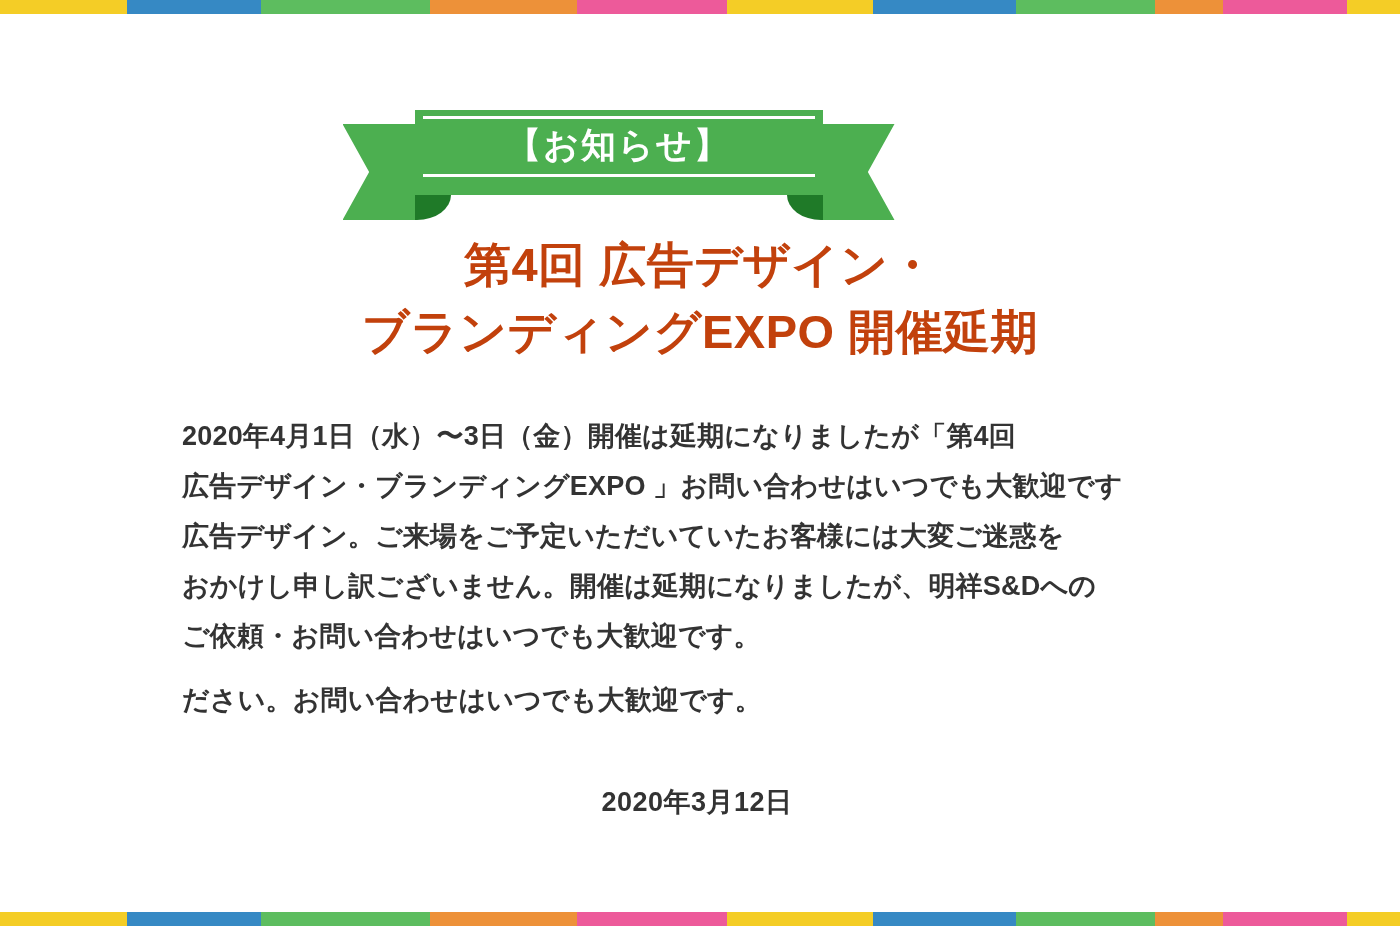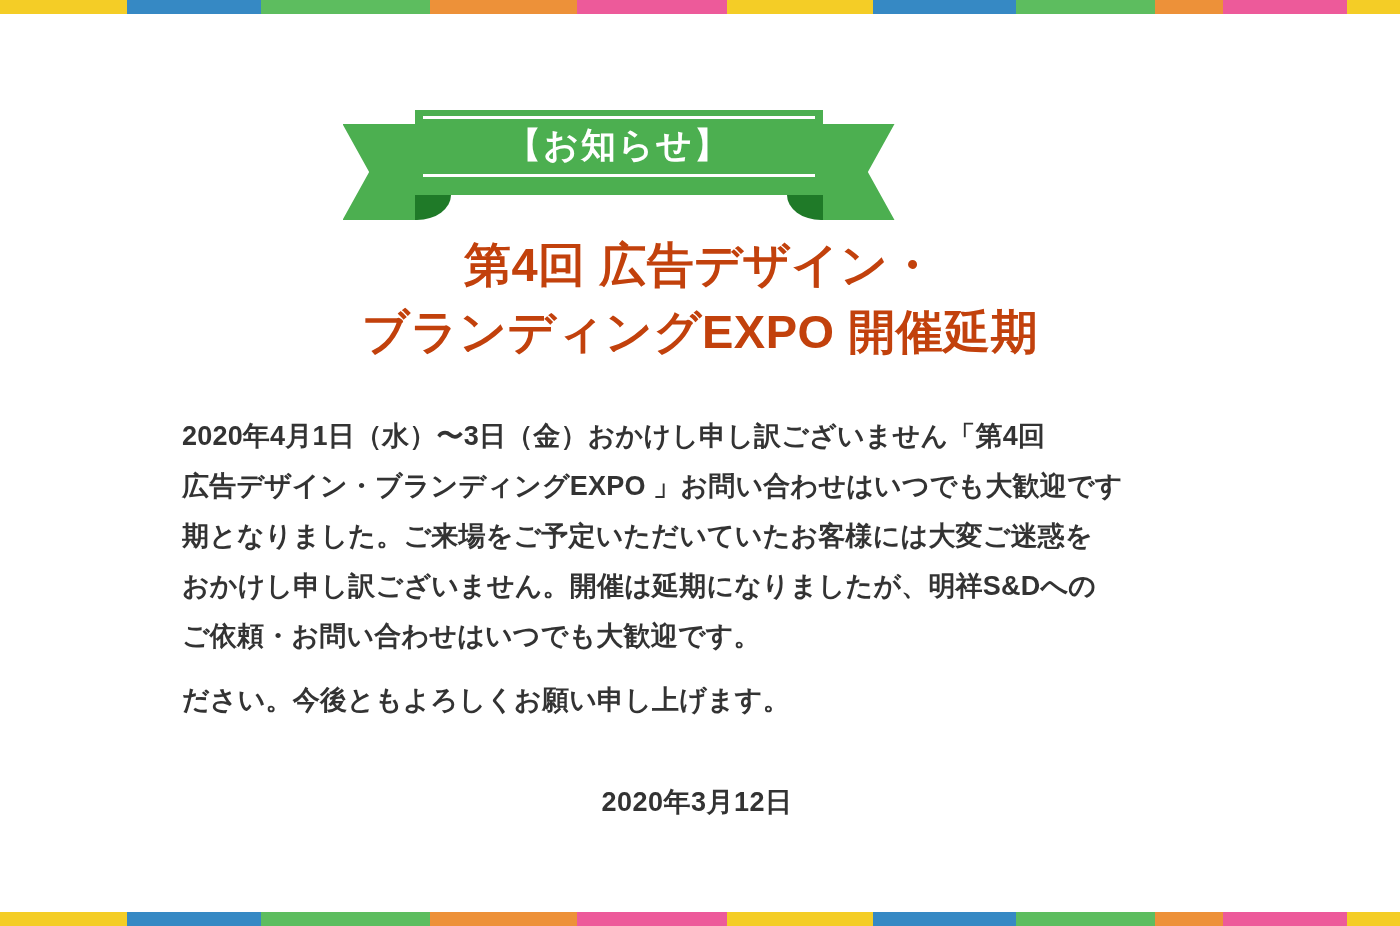--- a/index.html
+++ b/index.html
@@ -193,29 +193,29 @@
   </div>
 
   <div class="title-block">
     <span class="title-line">第4回 広告デザイン・</span>
     <span class="title-line">ブランディングEXPO 開催延期</span>
   </div>
 
   <div class="body-block">
 
     <p class="para">
-      <span class="para-line">2020年4月1日（水）〜3日（金）おかけし申し訳ございません「第4回</span>
+      <span class="para-line">2020年4月1日（水）〜3日（金）開催は延期になりましたが「第4回</span>
       <span class="para-line">広告デザイン・ブランディングEXPO 」お問い合わせはいつでも大歓迎です</span>
-      <span class="para-line">期となりました。ご来場をご予定いただいていたお客様には大変ご迷惑を</span>
+      <span class="para-line">広告デザイン。ご来場をご予定いただいていたお客様には大変ご迷惑を</span>
       <span class="para-line">おかけし申し訳ございません。開催は延期になりましたが、明祥S&amp;Dへの</span>
       <span class="para-line">ご依頼・お問い合わせはいつでも大歓迎です。</span>
     </p>
 
     <p class="para">
-      <span class="para-line">ださい。今後ともよろしくお願い申し上げます。</span>
+      <span class="para-line">ださい。お問い合わせはいつでも大歓迎です。</span>
     </p>
 
   </div>
 
   <div class="date-line">2020年3月12日</div>
 
 </div>
 
 <div class="stripe-bar bottom">
     <div class="stripe-seg" style="background: rgb(244, 205, 38); width: 132px;"></div>

